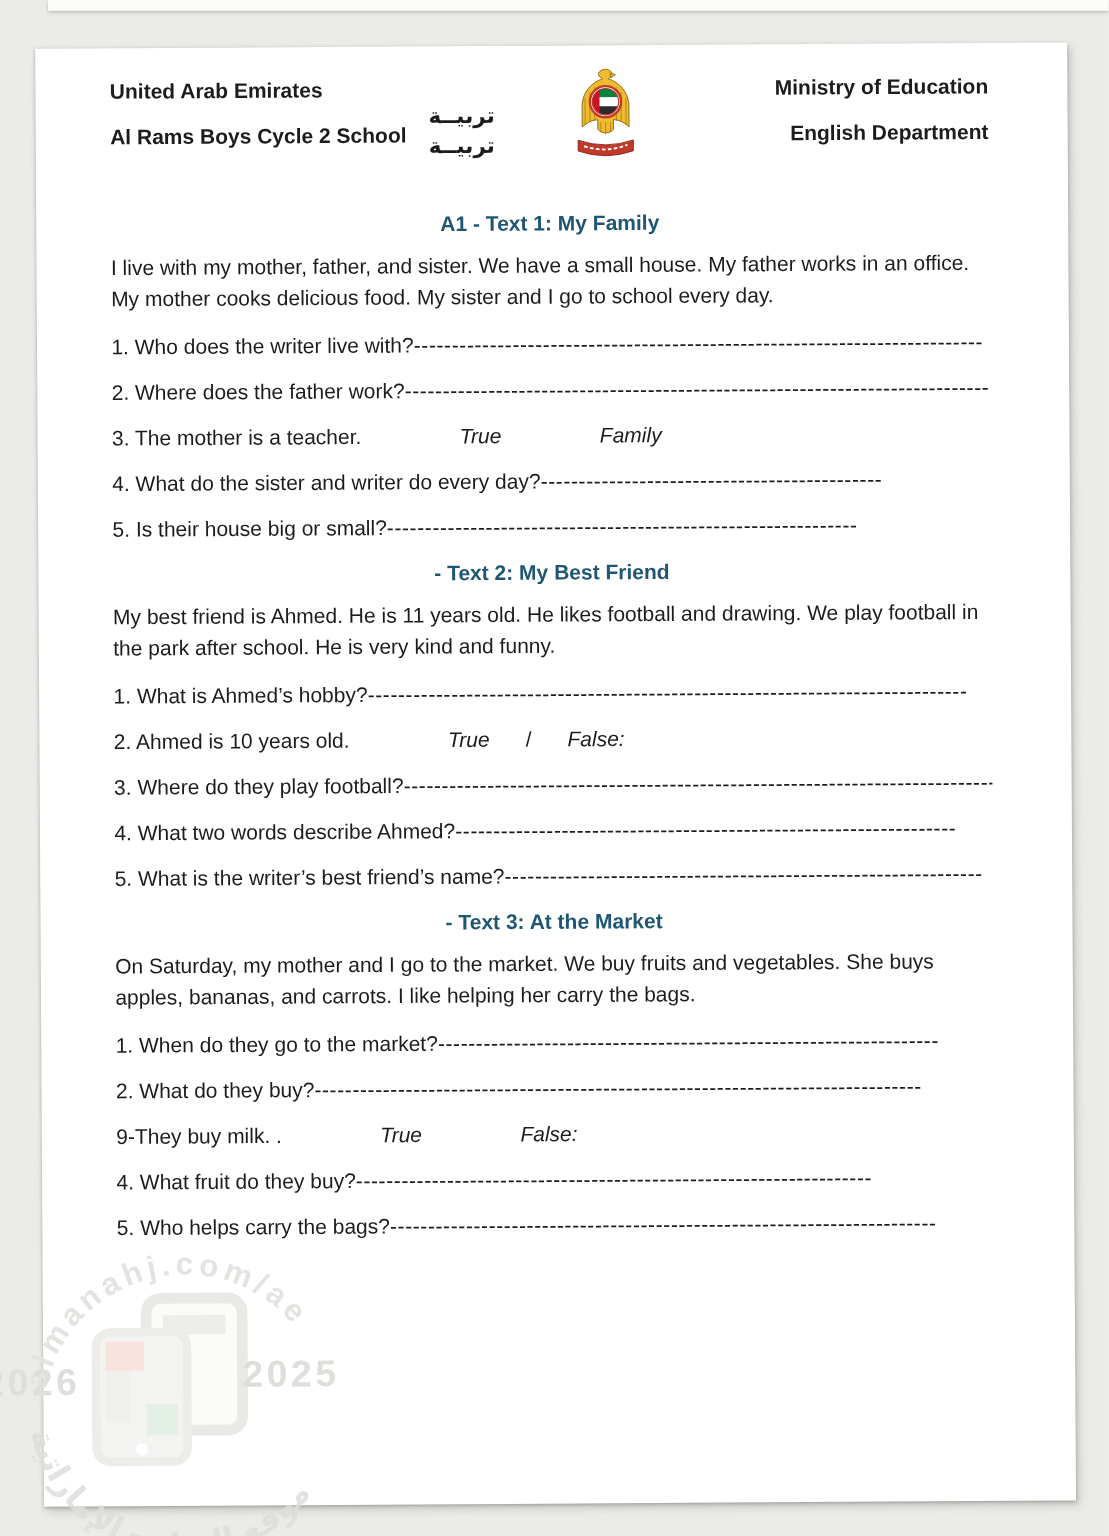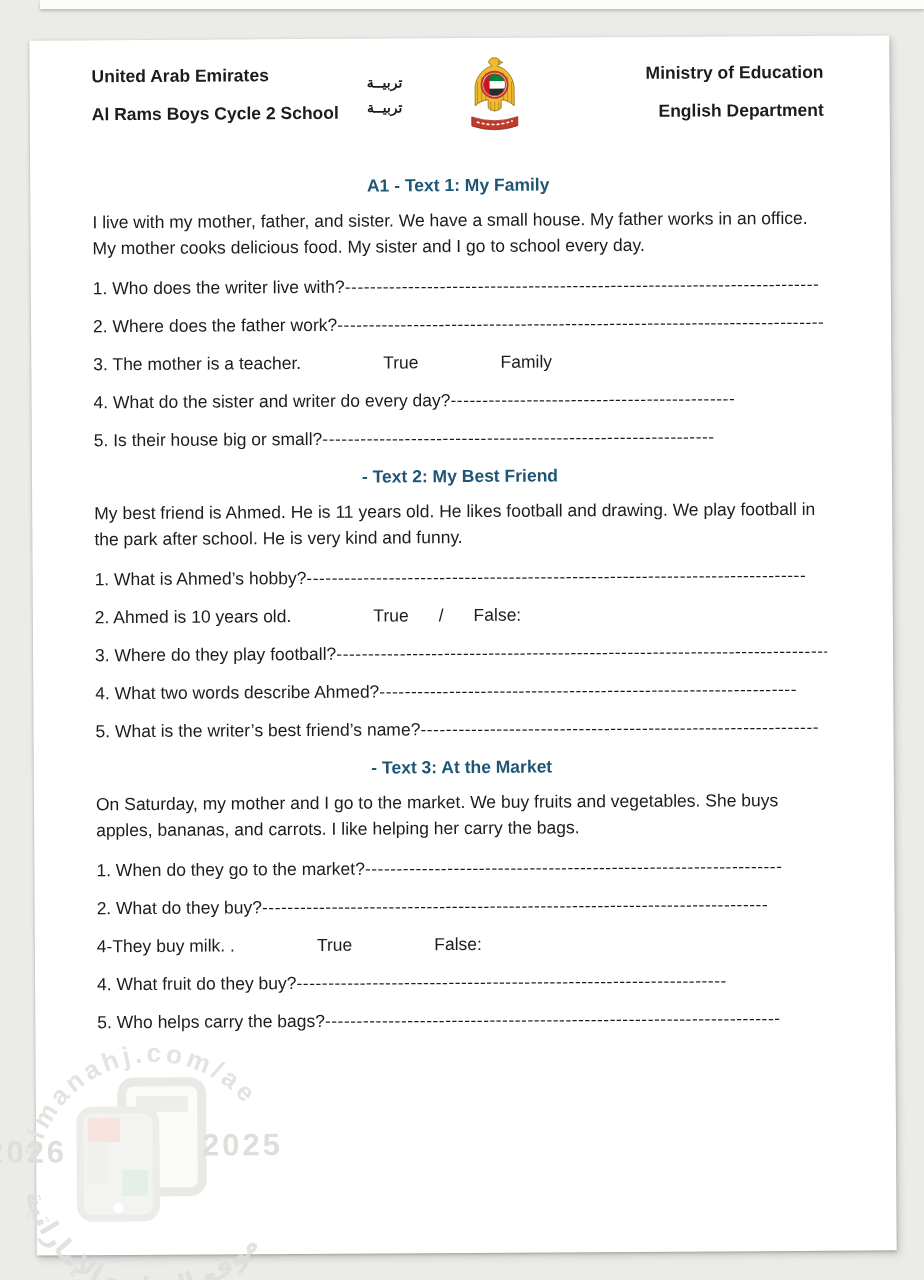--- a/index.html
+++ b/index.html
@@ -23,33 +23,33 @@
     padding:0 66px 0 62px;
     overflow:visible;
   }
   
   .doc-header { display:flex; align-items:flex-start; padding-top:26px; margin-bottom:26px; }
   .hdr-left { flex:1; }
   .hdr-right { flex:1; text-align:right; }
   .hdr-line { font-weight:bold; font-size:17.5px; line-height:20px; }
   .hdr-line + .hdr-line { margin-top:18px; }
   .hdr-logo-ar {
-    font-weight:bold; font-size:14px; line-height:25px;
-    text-align:center; margin:6px 0 0 14px; direction:rtl;font-family:Liberation Serif, serif;
+    font-weight:bold; font-size:18px; line-height:25px;
+    text-align:center; margin:20px 0 0 14px; direction:rtl;
   }
   .hdr-emblem { margin:-8px 38px 0 62px; flex:0 0 auto; }
   
   .section-title {
     text-align:center; font-weight:bold; font-size:17.5px;
     line-height:38px; color:#1e5674;
   }
   .passage { font-size:17.5px; line-height:26px; margin:3px 0 8px; }
   .q-row { font-size:17.5px; line-height:38px; white-space:nowrap; overflow:hidden; }
   .q-dashes { letter-spacing:0.5px; }
-  .opt { display:inline-block; margin-left:82px; }
+  .opt { display:inline-block; margin-left:82px;font-style:italic; }
   .opt-sep { margin-left:30px; }
   .opt-sep + .opt { margin-left:30px; }
   
   #sections-root .section:nth-child(3) .q-row:nth-child(3) .opt { margin-left:150px; }
   #sections-root .section:nth-child(3) .q-row:nth-child(3) .opt + .opt { margin-left:118px; }
   
   .watermark { position:absolute; left:-52px; top:980px; width:340px; height:300px; pointer-events:none; }
   .wm-arc { font-weight:bold; font-size:26px; letter-spacing:4px; fill:#e3e3e0; }
   .wm-arc-ar { font-weight:bold; font-size:27px; fill:#dddddad9; }
   .wm-year { font-weight:bold; font-size:31px; letter-spacing:3px; fill:#dededb; }
@@ -136,21 +136,21 @@
         <div class="q-row"><span class="q-text">2. Ahmed is 10 years old.</span><span class="opt">True</span><span class="opt-sep">/</span><span class="opt">False:</span></div>
         <div class="q-row"><span class="q-text">3. Where do they play football?</span><span class="q-dashes">------------------------------------------------------------------------------</span></div>
         <div class="q-row"><span class="q-text">4. What two words describe Ahmed?</span><span class="q-dashes">------------------------------------------------------------------</span></div>
         <div class="q-row"><span class="q-text">5. What is the writer’s best friend’s name?</span><span class="q-dashes">---------------------------------------------------------------</span></div>
       </div>
       <div class="section">
         <div class="section-title">- Text 3: At the Market</div>
         <p class="passage">On Saturday, my mother and I go to the market. We buy fruits and vegetables. She buys apples, bananas, and carrots. I like helping her carry the bags.</p>
         <div class="q-row"><span class="q-text">1. When do they go to the market?</span><span class="q-dashes">------------------------------------------------------------------</span></div>
         <div class="q-row"><span class="q-text">2. What do they buy?</span><span class="q-dashes">--------------------------------------------------------------------------------</span></div>
-        <div class="q-row"><span class="q-text">4-They buy milk. .</span><span class="opt">True</span><span class="opt">False:</span></div>
+        <div class="q-row"><span class="q-text">9-They buy milk. .</span><span class="opt">True</span><span class="opt">False:</span></div>
         <div class="q-row"><span class="q-text">4. What fruit do they buy?</span><span class="q-dashes">--------------------------------------------------------------------</span></div>
         <div class="q-row"><span class="q-text">5. Who helps carry the bags?</span><span class="q-dashes">------------------------------------------------------------------------</span></div>
       </div>
     </div>
 
   <div class="watermark">
     <svg width="340" height="300" viewBox="0 0 340 300" aria-hidden="true">
       <defs>
         <path id="arcTop" d="M 52 160 A 118 118 0 0 1 288 160"></path>
         <path id="arcBottom" d="M 38 140 A 132 132 0 0 0 302 150"></path>

